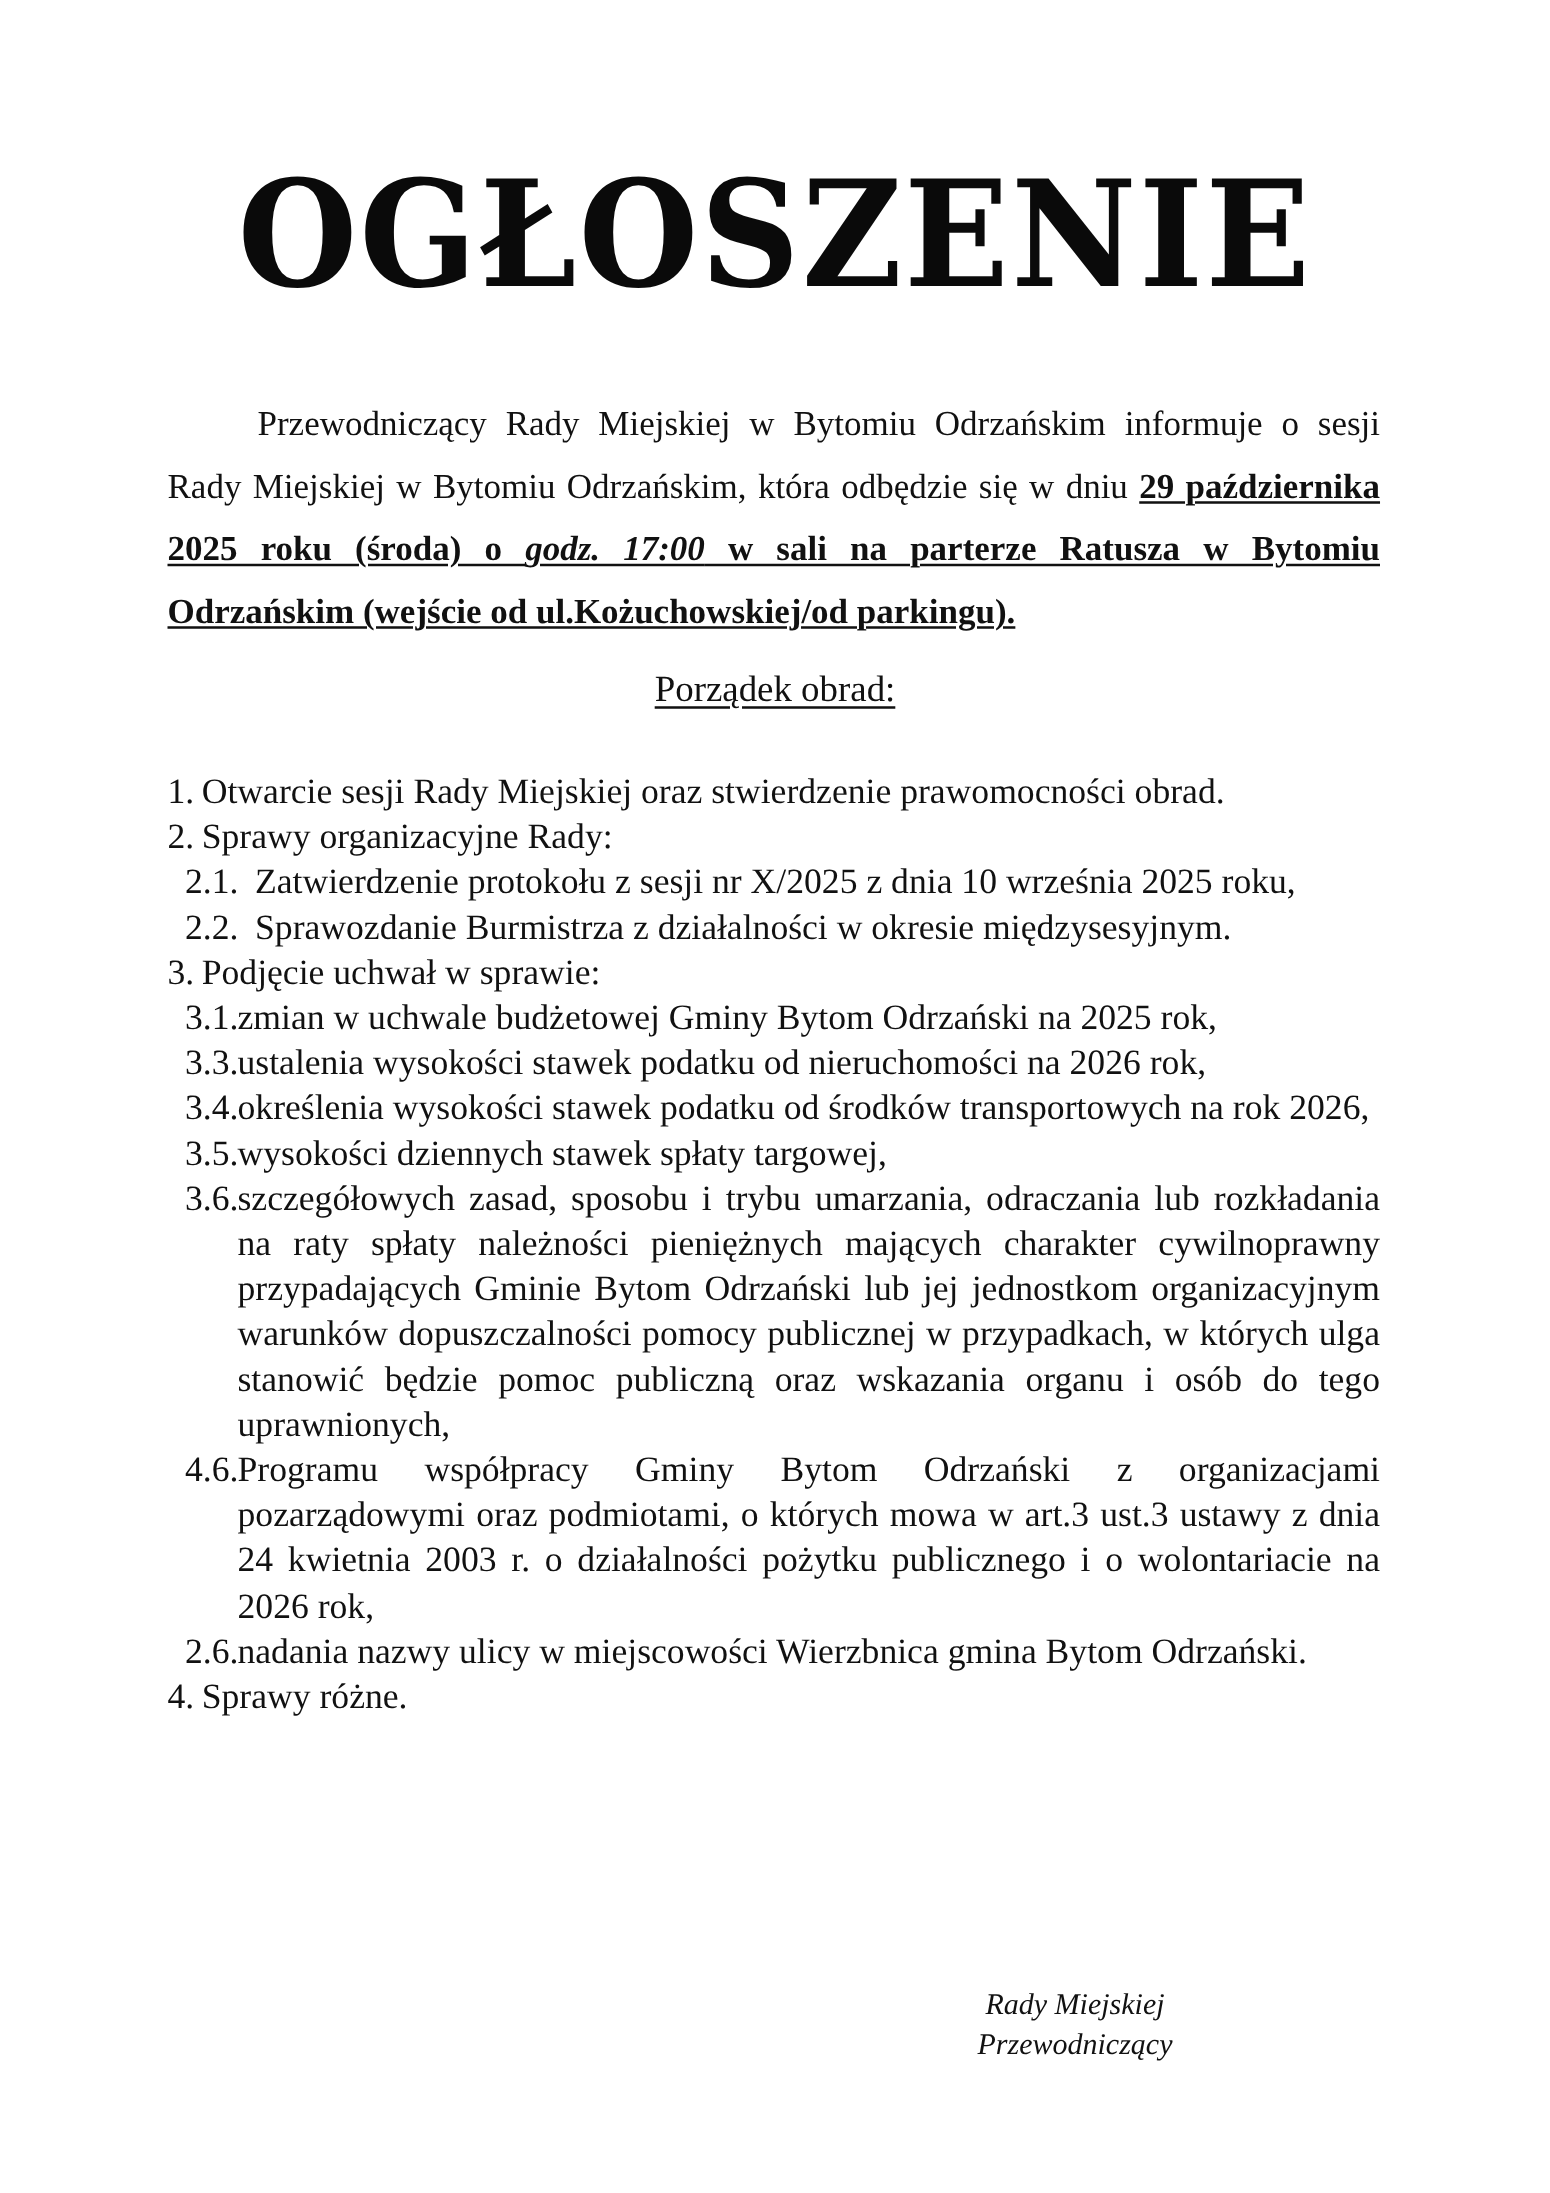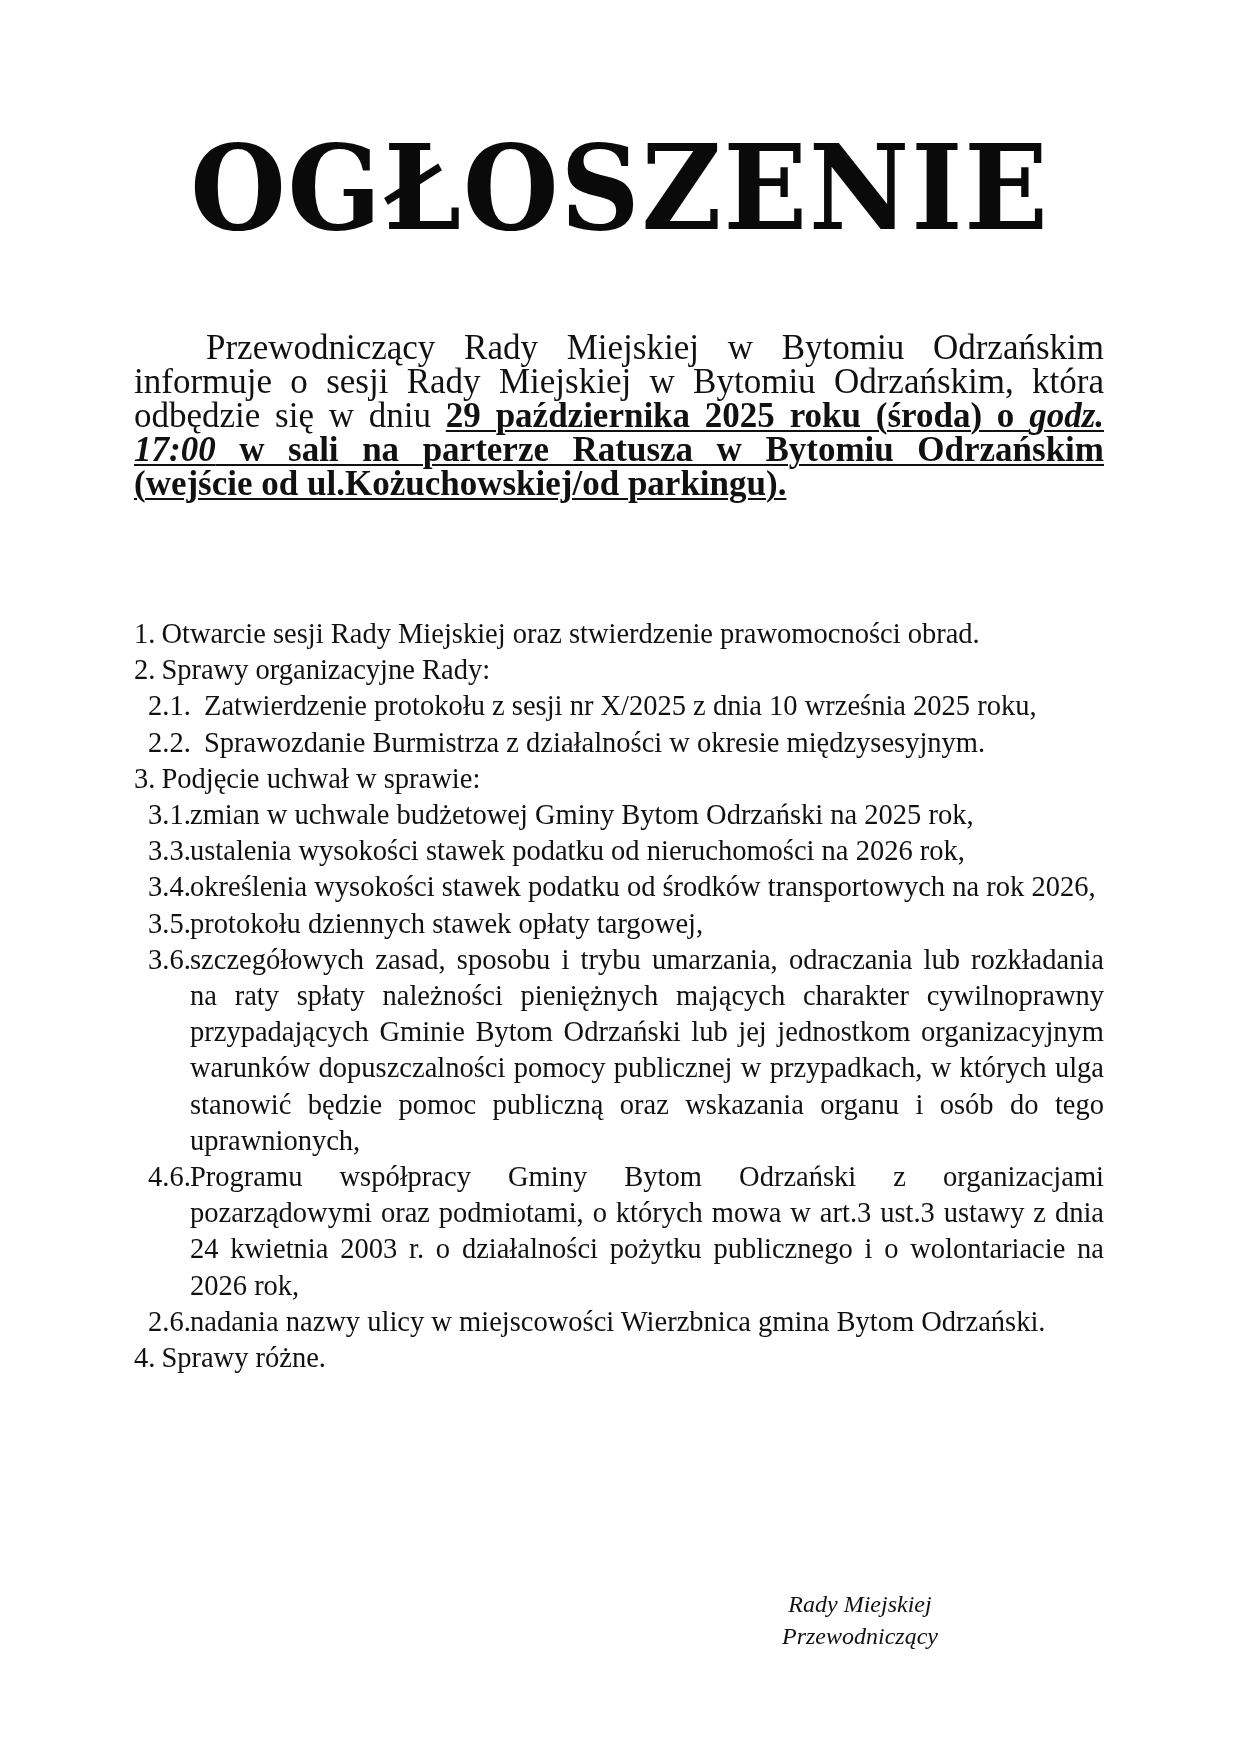--- a/index.html
+++ b/index.html
@@ -31,24 +31,24 @@
       font-size: 118px;
       letter-spacing: 2px;
       line-height: 140px;
       color: #0a0a0a;
       transform: scaleX(0.93);
       transform-origin: center;
     }
     .intro {
       position: absolute;
       left: 134px;
-      top: 331px;
+      top: 315px;
       width: 970px;
-      font-size: 35px;
-      line-height: 34px;
+      font-size: 28px;
+      line-height: 50px;
       text-align: justify;
       text-indent: 72px;
     }
     .intro .b {
       font-weight: bold;
       text-decoration: underline;
       text-decoration-thickness: 2px;
       text-underline-offset: 3px;
     }
     .intro .bi {
@@ -108,20 +108,21 @@
   </style>
 </head>
 <body>
 
 <div class="page">
 
   <div class="title">OGŁOSZENIE</div>
 
   <p class="intro" style="margin:0;"><span>Przewodniczący Rady Miejskiej w Bytomiu Odrzańskim informuje o sesji Rady Miejskiej w Bytomiu Odrzańskim, która odbędzie się w dniu </span><span class="b"><span>29 października 2025 roku (środa) o </span><span class="bi">godz. 17:00</span><span> w sali na parterze Ratusza w Bytomiu Odrzańskim (wejście od ul.Kożuchowskiej/od parkingu).</span></span></p>
 
+  <div class="agenda-heading"><span>Porządek obrad:</span></div>
 
   <div class="agenda">
     <div class="item lvl1">
         <span class="num">1.</span>
         <span class="txt">Otwarcie sesji Rady Miejskiej oraz stwierdzenie prawomocności obrad.</span>
       </div>
     <div class="item lvl1">
         <span class="num">2.</span>
         <span class="txt">Sprawy organizacyjne Rady:</span>
       </div>
@@ -144,21 +145,21 @@
     <div class="item lvl3">
         <span class="num">3.3.</span>
         <span class="txt">ustalenia wysokości stawek podatku od nieruchomości na 2026 rok,</span>
       </div>
     <div class="item lvl3">
         <span class="num">3.4.</span>
         <span class="txt">określenia wysokości stawek podatku od środków transportowych na rok 2026,</span>
       </div>
     <div class="item lvl3">
         <span class="num">3.5.</span>
-        <span class="txt">protokołu dziennych stawek opłaty targowej,</span>
+        <span class="txt">wysokości dziennych stawek spłaty targowej,</span>
       </div>
     <div class="item lvl3">
         <span class="num">3.6.</span>
         <span class="txt">szczegółowych zasad, sposobu i trybu umarzania, odraczania lub rozkładania na raty spłaty należności pieniężnych mających charakter cywilnoprawny przypadających Gminie Bytom Odrzański lub jej jednostkom organizacyjnym warunków dopuszczalności pomocy publicznej w przypadkach, w których ulga stanowić będzie pomoc publiczną oraz wskazania organu i osób do tego uprawnionych,</span>
       </div>
     <div class="item lvl3">
         <span class="num">4.6.</span>
         <span class="txt">Programu współpracy Gminy Bytom Odrzański z organizacjami pozarządowymi oraz podmiotami, o których mowa w art.3 ust.3 ustawy z dnia 24 kwietnia 2003 r. o działalności pożytku publicznego i o wolontariacie na 2026 rok,</span>
       </div>
     <div class="item lvl3">

